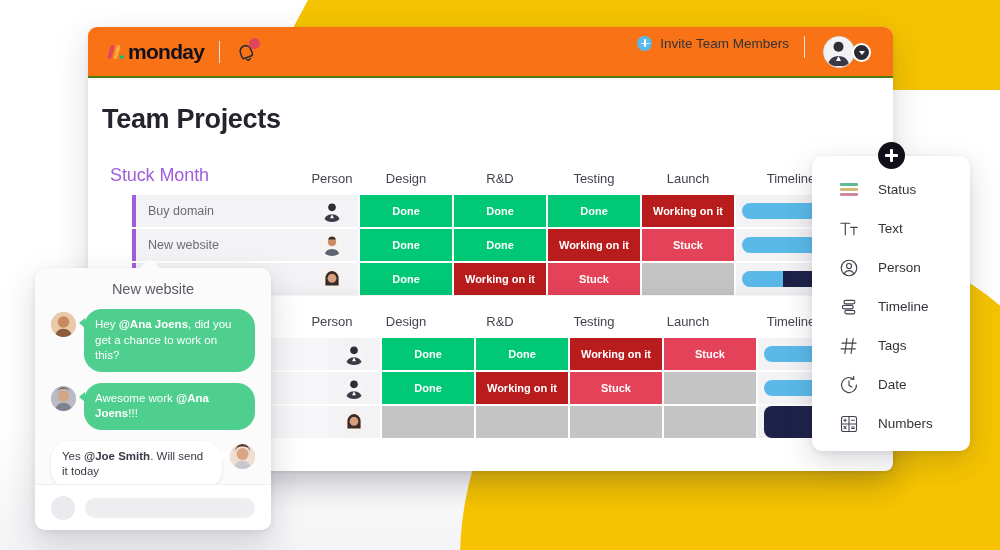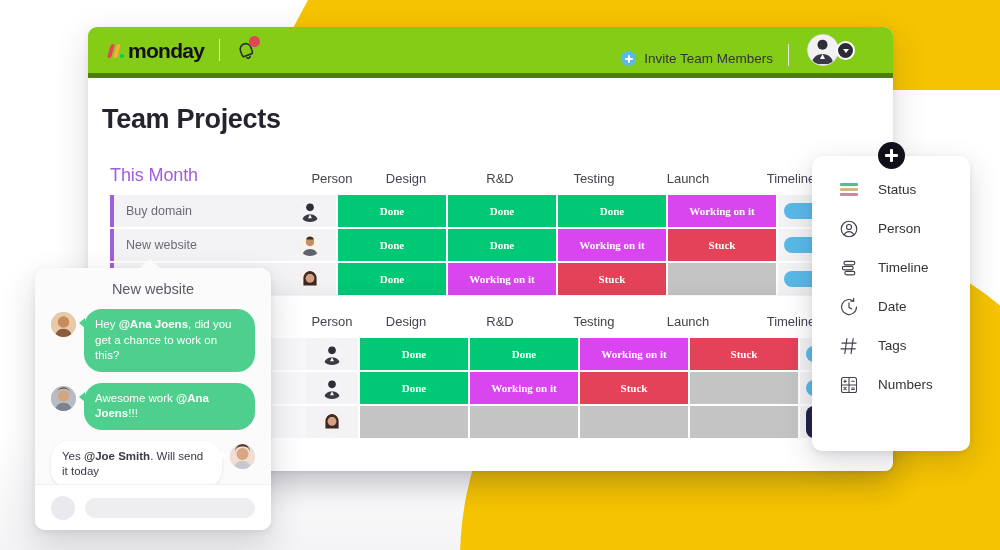--- a/index.html
+++ b/index.html
@@ -38,25 +38,25 @@
     left: 88px; top: 27px;
     width: 805px; height: 440px;
     background: #ffffff;
     border-radius: 9px;
     box-shadow: 0 12px 34px rgba(40,40,60,0.17), 0 2px 6px rgba(40,40,60,0.08);
     z-index: 2;
     overflow: hidden;
   }
   .board-topbar {
     height: 51px;
-    background: #84cc16;
-    border-bottom: 5px solid #4d7c0f;
+    background: #f97316;
+    border-bottom: 2px solid #4d7c0f;
     display: flex;
     align-items: center;
-    padding: 0 38px 0 21px;
+    padding: 0 22px 0 21px;
   }
   .logo-wrap { display: flex; align-items: center; gap: 4px; }
   .logo-bars { display: flex; align-items: flex-end; gap: 1.5px; height: 15px; }
   .logo-bars i {
     display: block; width: 4px; height: 14px; border-radius: 2px;
     transform: skewX(-15deg);
   }
   .logo-bars i:nth-child(1){ background:#e2445c; }
   .logo-bars i:nth-child(2){ background:#fdab3d; }
   .logo-bars i:nth-child(3){ background:#00c875; width:4px; height:4px; border-radius:50%; transform:none; }
@@ -65,21 +65,21 @@
     letter-spacing: -0.7px; line-height: 1;
   }
   .topbar-sep { width: 1px; height: 22px; background: #e3e5ea; margin: 0 15px; }
   .bell { position: relative; width: 22px; height: 22px; }
   .bell svg { display: block; }
   .bell-badge {
     position: absolute; right: -3px; top: -3px;
     width: 11px; height: 11px; border-radius: 50%;
     background: #e2445c;
   }
-  .topbar-right { margin-left: auto; display: flex; align-items: flex-end; }
+  .topbar-right { margin-left: auto; display: flex; align-items: flex-start; }
   .invite { display: flex; align-items: center; gap: 8px; cursor: pointer; }
   .plus-circle-blue {
     width: 15px; height: 15px; border-radius: 50%;
     background: #5ab9e8; position: relative; flex: none;
   }
   .plus-circle-blue::before, .plus-circle-blue::after {
     content: ""; position: absolute; background: #ffffff; border-radius: 1px;
   }
   .plus-circle-blue::before { left: 3.5px; top: 7px; width: 8px; height: 1.6px; }
   .plus-circle-blue::after  { top: 3.5px; left: 7px; height: 8px; width: 1.6px; }
@@ -121,37 +121,38 @@
   .col-head {
     font-size: 13px; color: #44434f; text-align: center; flex: none;
   }
   .c-person { width: 52px; }
   .c-status { width: 92px; margin-left: 2px; }
   .c-timeline { width: 110px; margin-left: 2px; }
 
   .row {
     display: flex; align-items: stretch; height: 32px;
     margin-bottom: 2px;
+    margin-left: 22px;
   }
   .row-name {
     width: 196px; flex: none; display: flex; align-items: center;
     background: #f3f3f5; margin-left: 22px; width: 174px;
     position: relative; border-left: 4px solid #a25ddc;
     padding-left: 12px;
   }
   .row-name span { font-size: 12.5px; color: #6c6b75; }
   .cell {
     flex: none; display: flex; align-items: center; justify-content: center;
     font-size: 11px; color: #ffffff; font-weight: bold;
   }
   .cell.person { width: 52px; background: #f3f3f5; color: transparent; }
-  .cell.status { width: 108px; margin-left: 2px; font-family: Liberation Serif, serif; }
+  .cell.status { width: 92px; margin-left: 2px; }
   .cell.timeline { width: 110px; margin-left: 2px; background: #f3f3f5; padding: 0 6px; }
   .st-done { background: #00c875; }
-  .st-working { background: #d946ef; }
+  .st-working { background: #b91c1c; }
   .st-stuck { background: #e44258; }
   .st-blank { background: #c4c4c4; }
 
   .person-chip {
     width: 22px; height: 22px; border-radius: 50%; overflow: hidden;
     background: #dedfe3;
   }
   .tl-bar {
     width: 100%; height: 16px; border-radius: 8px; overflow: hidden;
     display: flex; background: #5ab9e8;
@@ -311,21 +312,21 @@
         </div>
       </div>
     </div>
   </div>
 
   <div class="board-body">
     <div class="board-title">Team Projects</div>
 
     <div class="group">
       <div class="group-head">
-        <div class="group-name">This Month</div>
+        <div class="group-name">Stuck Month</div>
         <div class="col-head c-person">Person</div>
         <div class="col-head c-status">Design</div>
         <div class="col-head c-status">R&amp;D</div>
         <div class="col-head c-status">Testing</div>
         <div class="col-head c-status">Launch</div>
         <div class="col-head c-timeline">Timeline</div>
       </div>
 
       <div class="row">
         <div class="row-name">
@@ -502,20 +503,29 @@
     <span class="menu-icon">
       <span class="status-icon-bars">
           <i></i>
           <i></i>
           <i></i>
         </span>
     </span>
     <span class="menu-label">Status</span>
   </div>
 
+  <div class="menu-item">
+    <span class="menu-icon">
+      <svg width="20" height="18" viewBox="0 0 24 22" fill="none" stroke="#42414d" stroke-width="1.4" stroke-linecap="round">
+        <path d="M2 4h11M7.5 4v14"></path>
+          <path d="M14 9h8M18 9v9"></path>
+      </svg>
+    </span>
+    <span class="menu-label">Text</span>
+  </div>
 
   <div class="menu-item">
     <span class="menu-icon">
       <svg width="20" height="20" viewBox="0 0 24 24" fill="none" stroke="#42414d" stroke-width="1.4">
         <circle cx="12" cy="12" r="9.3"></circle>
           <circle cx="12" cy="9.6" r="3"></circle>
         <path d="M6.4 19a6 6 0 0 1 11.2 0" stroke-linecap="round"></path>
       </svg>
     </span>
     <span class="menu-label">Person</span>
@@ -528,35 +538,35 @@
         <rect x="4" y="10" width="13" height="4.2" rx="2.1"></rect>
         <rect x="7" y="16" width="12" height="4.2" rx="2.1"></rect>
       </svg>
     </span>
     <span class="menu-label">Timeline</span>
   </div>
 
   <div class="menu-item">
     <span class="menu-icon">
       <svg width="20" height="20" viewBox="0 0 24 24" fill="none" stroke="#42414d" stroke-width="1.4" stroke-linecap="round">
+        <path d="M9.5 3L7 21M17 3l-2.5 18M3.5 8.5h17M2.5 15.5h17"></path>
+      </svg>
+    </span>
+    <span class="menu-label">Tags</span>
+  </div>
+
+  <div class="menu-item">
+    <span class="menu-icon">
+      <svg width="20" height="20" viewBox="0 0 24 24" fill="none" stroke="#42414d" stroke-width="1.4" stroke-linecap="round">
         <path d="M21 12a9 9 0 1 1-3.4-7"></path>
           <path d="M17.6 1.6V5h-3.4"></path>
           <path d="M12 7v5.4l3.4 2"></path>
       </svg>
     </span>
     <span class="menu-label">Date</span>
-  </div>
-
-  <div class="menu-item">
-    <span class="menu-icon">
-      <svg width="20" height="20" viewBox="0 0 24 24" fill="none" stroke="#42414d" stroke-width="1.4" stroke-linecap="round">
-        <path d="M9.5 3L7 21M17 3l-2.5 18M3.5 8.5h17M2.5 15.5h17"></path>
-      </svg>
-    </span>
-    <span class="menu-label">Tags</span>
   </div>
 
   <div class="menu-item">
     <span class="menu-icon">
       <svg width="20" height="20" viewBox="0 0 24 24" fill="none" stroke="#42414d" stroke-width="1.3">
         <rect x="3" y="3" width="18" height="18" rx="2.5"></rect>
         <path d="M12 3v18M3 12h18"></path>
         <path d="M5.6 7.5h3.2M7.2 5.9v3.2" stroke-linecap="round"></path>
         <path d="M15.2 7.5h3.2" stroke-linecap="round"></path>
         <path d="M5.9 14.9l2.6 2.6M8.5 14.9l-2.6 2.6" stroke-linecap="round"></path>

